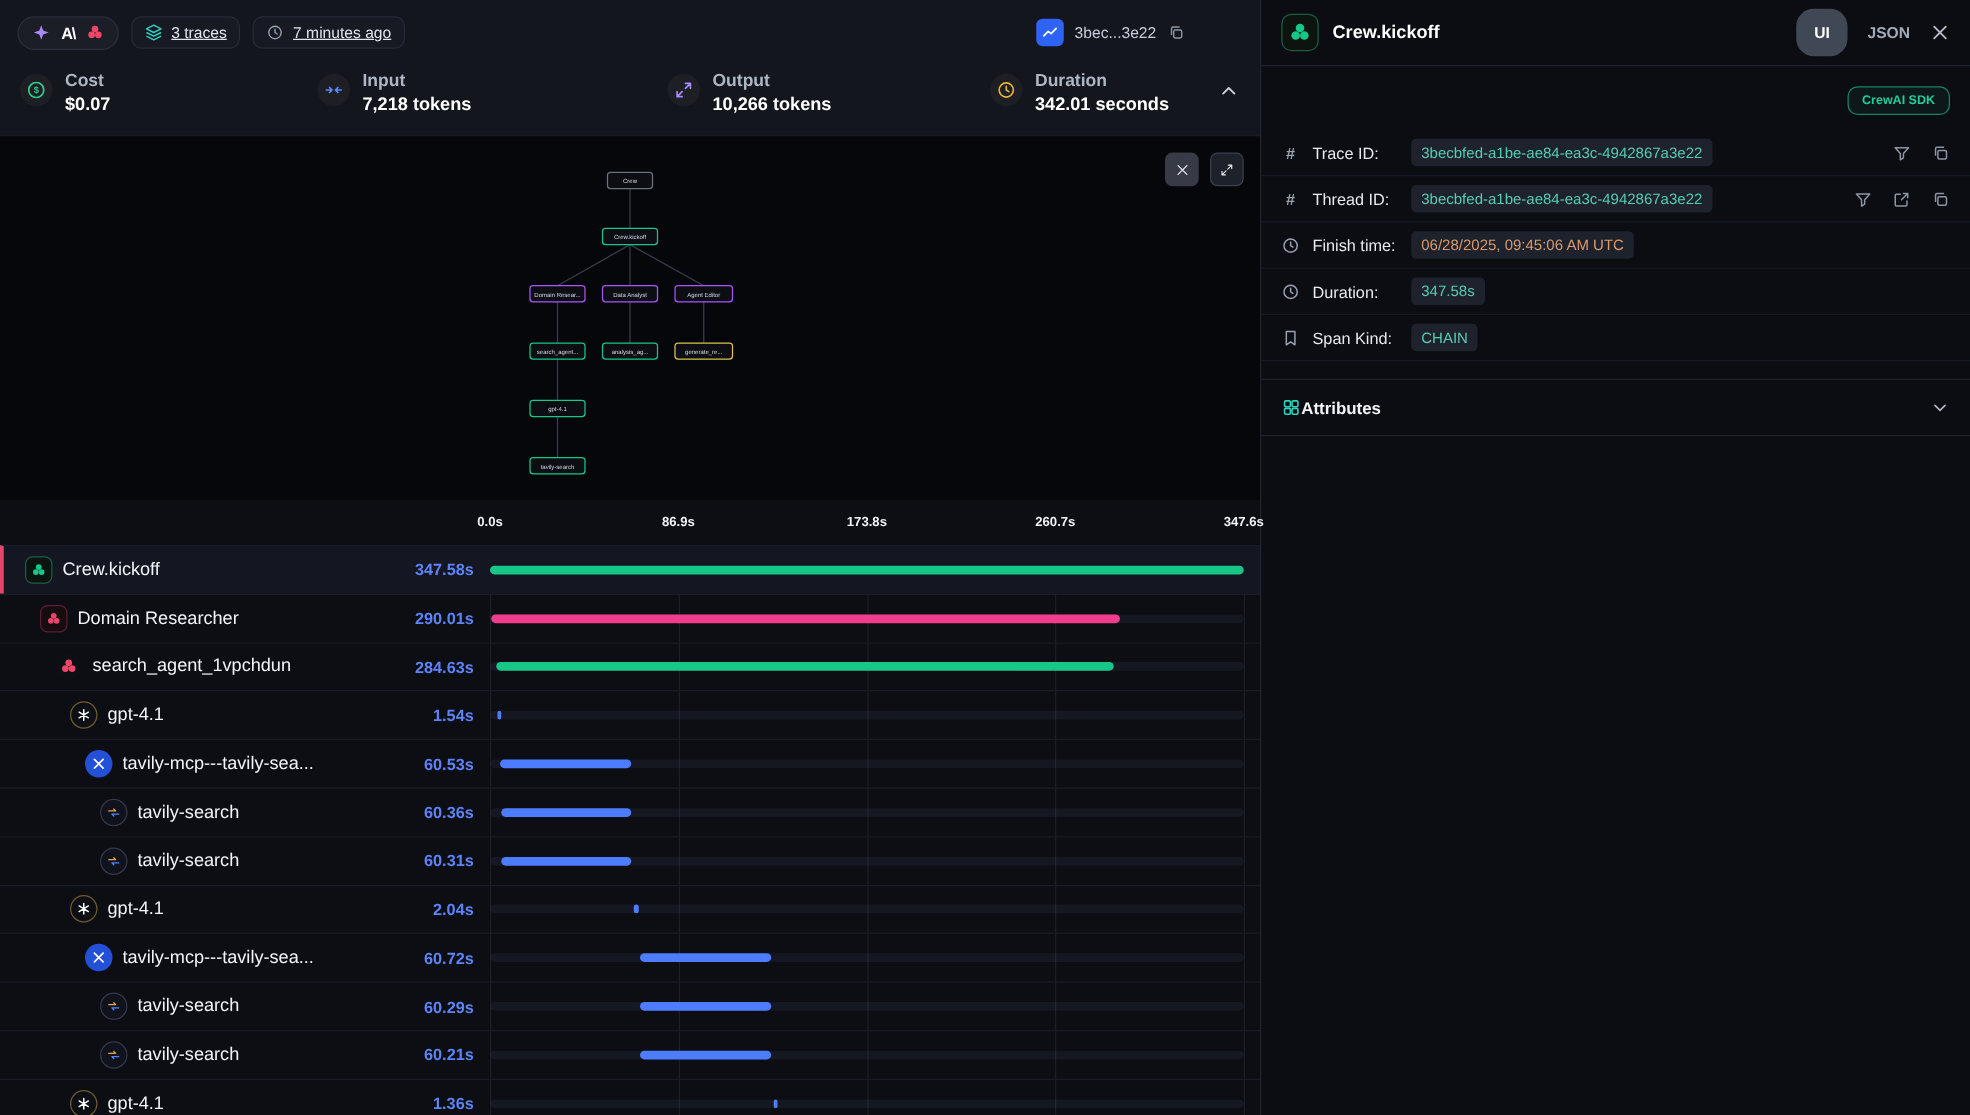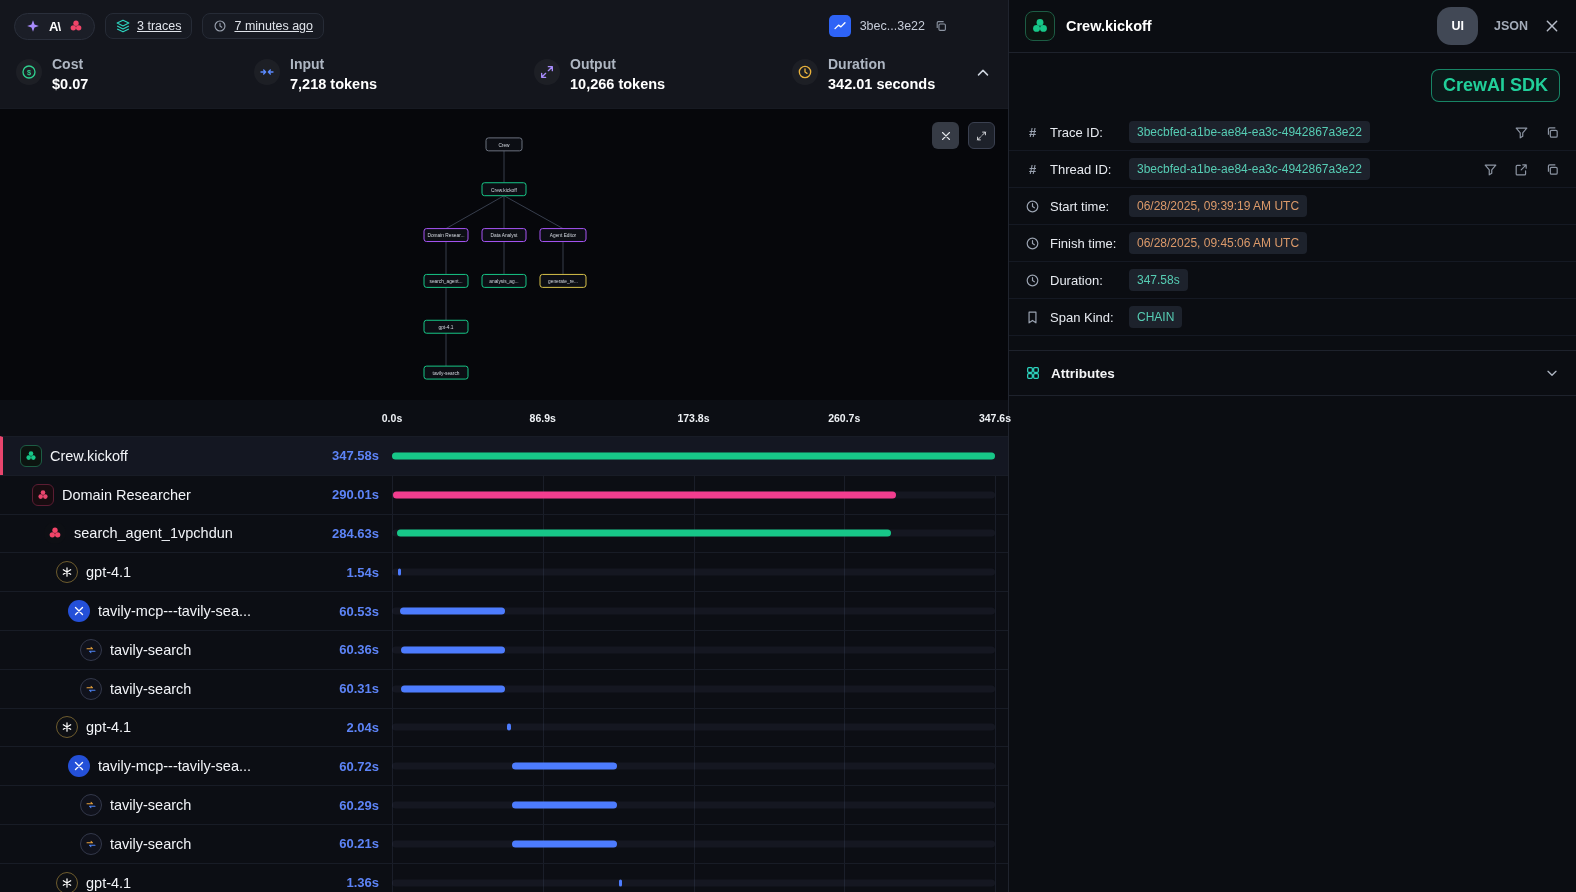--- a/index.html
+++ b/index.html
@@ -59,34 +59,34 @@
 
   
   .right { flex:1; height:100%; background:#0b0d12; border-left:1px solid #20242e; display:flex; flex-direction:column; }
   .dp-header { height:53px; flex:none; display:flex; align-items:center; gap:11px; padding:0 16px; border-bottom:1px solid #1e222c; }
   .dp-title { font-size:14.5px; font-weight:700; color:#fff; }
   .dp-right { margin-left:auto; display:flex; align-items:center; gap:16px; }
   .ui-pill { background:#414855; color:#fff; font-size:12.5px; font-weight:700; border-radius:14px; padding:12px 14px; cursor:pointer; }
   .json-label { color:#a3abb8; font-size:12.5px; font-weight:600; cursor:pointer; }
   .x-btn { width:16px; height:16px; color:#b6bcc8; cursor:pointer; }
   .sdk-row { display:flex; justify-content:flex-end; padding:16px 16px 12px; }
-  .sdk-badge { color:#21cf9a; border:1px solid rgba(33,207,154,.6); background:rgba(33,207,154,.06); border-radius:8px; padding:5px 11px; font-size:18px; font-weight:700;margin-left:20px; }
+  .sdk-badge { color:#21cf9a; border:1px solid rgba(33,207,154,.6); background:rgba(33,207,154,.06); border-radius:8px; padding:5px 11px; font-size:10px; font-weight:700;margin-left:20px; }
   .details { }
   .d-row { display:flex; align-items:center; height:37px; border-bottom:1px solid #151923; padding:0 16px; }
   .d-label { display:flex; align-items:center; gap:10px; width:104px; flex:none; }
   .d-label-ic { width:15px; height:15px; color:#9aa2b0; display:flex; align-items:center; justify-content:center; }
   .hash { font-size:13px; font-weight:700; color:#9aa2b0; }
   .d-label-text { font-size:13px; color:#e7eaf0; white-space:nowrap; }
   .chip { background:#1d222c; border-radius:4px; padding:4px 8px; font-size:12px; white-space:nowrap; }
   .chip.teal { color:#56cdb4; }
   .chip.orange { color:#dc9a6a; }
   .d-actions { margin-left:auto; display:flex; gap:16px; }
   .a-ic { width:15px; height:15px; color:#8d95a3; cursor:pointer; }
   .attrs { margin-top:14px; border-top:1px solid #1e222c; border-bottom:1px solid #1e222c; }
-  .attrs-row { display:flex; align-items:center; gap:10px; height:44px; padding:0 16px; cursor:pointer; }
+  .attrs-row { display:flex; align-items:center; height:44px; padding:0 16px; cursor:pointer; }
   .attrs-ic { width:16px; height:16px; color:#2dd4bf; }
   .attrs-label { font-size:13.5px; font-weight:700; color:#f3f4f6; flex:1; }
   .chev-dn { width:16px; height:16px; color:#aeb6c2; }
 </style>
 </head>
 <body>
 
 <div class="app">
 
   <div class="left">
@@ -565,35 +565,20 @@
      </div>
    </div>
         <div class="d-row">
      <div class="d-label">
        <span class="d-label-ic">
               <svg viewBox="0 0 24 24" fill="none" stroke="currentColor" stroke-width="1.9" stroke-linecap="round">
                 <circle cx="12" cy="12" r="8.5"></circle>
                 <path d="M12 7.5V12l3 2"></path>
               </svg>
             </span>
-       <span class="d-label-text">Start time:</span>
-     </div>
-     <span class="chip orange">06/28/2025, 09:39:19 AM UTC</span>
-     <div class="d-actions">
-       
-     </div>
-   </div>
-        <div class="d-row">
-     <div class="d-label">
-       <span class="d-label-ic">
-              <svg viewBox="0 0 24 24" fill="none" stroke="currentColor" stroke-width="1.9" stroke-linecap="round">
-                <circle cx="12" cy="12" r="8.5"></circle>
-                <path d="M12 7.5V12l3 2"></path>
-              </svg>
-            </span>
        <span class="d-label-text">Finish time:</span>
      </div>
      <span class="chip orange">06/28/2025, 09:45:06 AM UTC</span>
      <div class="d-actions">
        
      </div>
    </div>
         <div class="d-row">
      <div class="d-label">
        <span class="d-label-ic">

